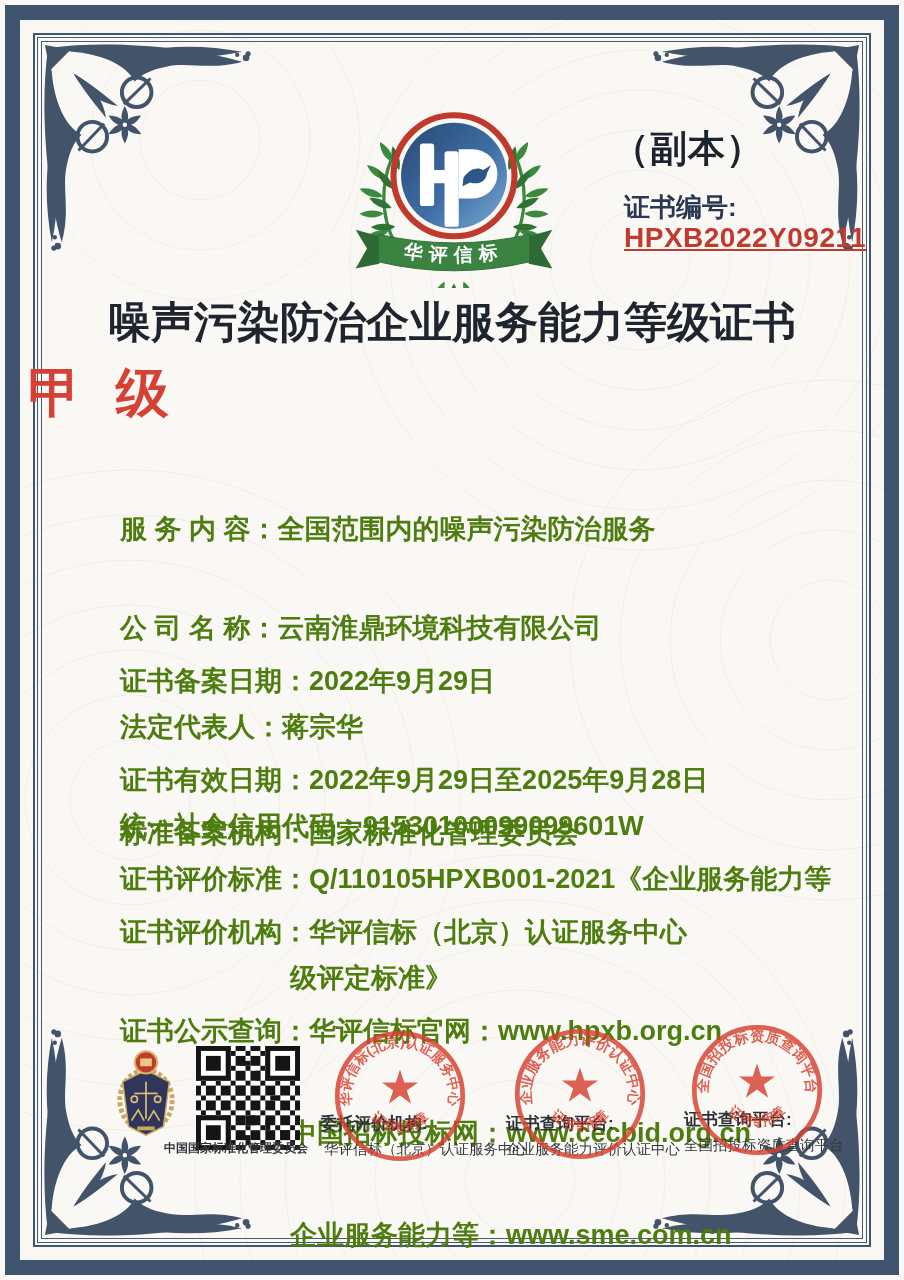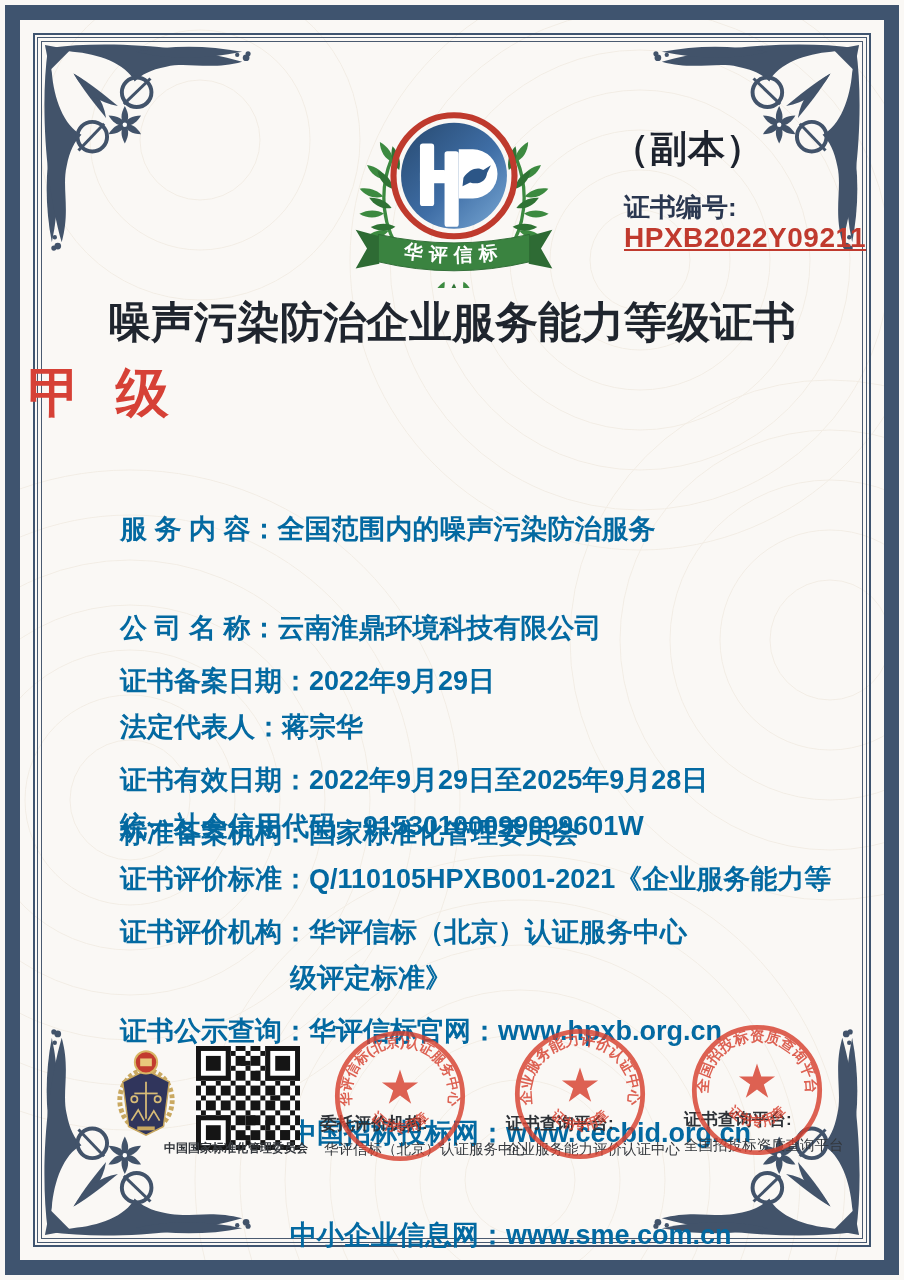--- a/index.html
+++ b/index.html
@@ -23,21 +23,21 @@
   .corner.br{bottom:41px;right:41px;transform:scale(-1,-1);}
   .watermark{position:absolute;inset:20px;width:864px;height:1240px;pointer-events:none;}
   
   #logo{left:350px;top:90px;width:208px;height:198px;}
   #copy-label{left:612px;top:124px;font-size:37px;font-weight:800;color:#1d232e;letter-spacing:1px;}
   #certno-label{left:624px;top:190px;font-size:26px;font-weight:800;color:#2a3750;}
   #certno{left:624px;top:222px;font-size:28px;font-weight:800;color:#c03a2e;letter-spacing:.5px;text-decoration:underline;}
   .title{top:294px;left:0;width:100%;text-align:center;font-size:43px;font-weight:900;color:#1f252e;}
   .grade{top:358px;left:0;width:100%;text-align:left;font-size:53px;font-weight:900;color:#d64136;letter-spacing:10px;padding-left:28px;}
   
-  .block{position:absolute;left:120px;font-size:27px;font-weight:600;color:#0369a1;line-height:33px;white-space:pre;}
+  .block{position:absolute;left:120px;font-size:27px;font-weight:600;color:#4d7c0f;line-height:33px;white-space:pre;}
   #company{top:447px;}
   #details{top:599px;}
   #agency{top:751px;}
   .indent{padding-left:170px;}
   #agency .row{margin-top:0px;}
   #agency .row.web{margin-top:3px;}
   
   #emblem{left:112px;top:1044px;width:68px;height:94px;}
   #qr{left:196px;top:1046px;width:104px;height:104px;}
   #committee-caption{left:96px;top:1140px;width:212px;text-align:right;font-size:12px;font-weight:600;color:#33373c;}
@@ -197,21 +197,21 @@
   <div class="row">证书有效日期：2022年9月29日至2025年9月28日</div>
   <div class="row">证书评价标准：Q/110105HPXB001-2021《企业服务能力等</div>
   <div class="row indent">级评定标准》</div>
 </div>
 
 <div id="agency" class="block">
   <div class="row">标准备案机构：国家标准化管理委员会</div>
   <div class="row">证书评价机构：华评信标（北京）认证服务中心</div>
   <div class="row">证书公示查询：华评信标官网：www.hpxb.org.cn</div>
   <div class="row web indent">中国招标投标网：www.cecbid.org.cn</div>
-  <div class="row web indent">中小企业信息网：www.sme.com.cn</div>
+  <div class="row web indent">企业服务能力等：www.sme.com.cn</div>
   
 </div>
 
 <svg id="emblem" class="abs" viewBox="0 0 70 95">
   <ellipse cx="35" cy="57" rx="27" ry="31" fill="none" stroke="#c9a860" stroke-width="5" stroke-dasharray="4 2.5"></ellipse>
   <path d="M35,26 L59,38 L53,84 L35,93 L17,84 L11,38 Z" fill="#30355c" stroke="#c9a860" stroke-width="1.5"></path>
   <circle cx="35" cy="18" r="11.5" fill="#c23b2f" stroke="#d8b565" stroke-width="2"></circle>
   <rect x="29" y="14" width="12" height="8" fill="#e9c97c"></rect>
   <g stroke="#d8bc77" stroke-width="1.8" fill="none">
     <line x1="35" y1="38" x2="35" y2="76"></line>

